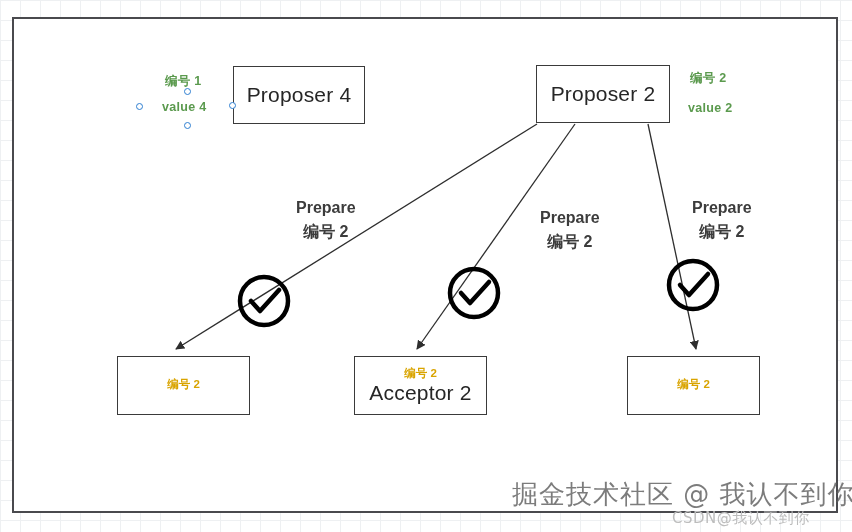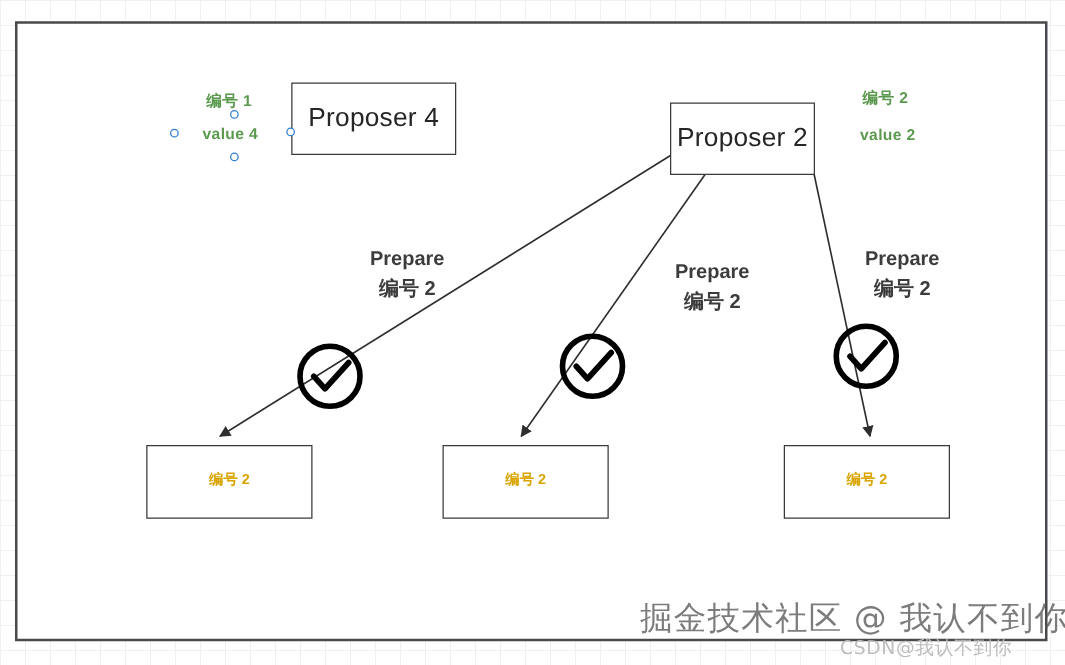--- a/index.html
+++ b/index.html
@@ -59,21 +59,21 @@
     font-weight: bold;
     line-height: 1.2;
     margin-bottom: 1px;
     white-space: nowrap;
   }
   .tag-amber { color: #d9a400; }
 
   
   #proposer-1 { left: 233px; top: 66px; width: 132px; height: 58px; }
   
-  #proposer-2 { left: 536px; top: 82px; width: 116px; height: 58px; }
+  #proposer-2 { left: 536px; top: 65px; width: 134px; height: 58px; }
   
   #acceptor-1 { left: 117px; top: 356px; width: 133px; height: 59px; }
   #acceptor-2 { left: 354px; top: 356px; width: 133px; height: 59px; }
   #acceptor-3 { left: 627px; top: 356px; width: 133px; height: 59px; }
 
   
   .green-note {
     position: absolute;
     color: #5b9a4e;
     font-size: 12.5px;
@@ -181,20 +181,21 @@
   <div class="node-box" id="proposer-2">
     <div class="node-title">Proposer 2</div>
   </div>
 
   <div class="node-box" id="acceptor-1">
     <div class="node-tag tag-amber">编号 2</div>
   </div>
 
   <div class="node-box" id="acceptor-2">
     <div class="node-tag tag-amber">编号 2</div>
+    <div class="node-title">Acceptor 2</div>
   </div>
 
   <div class="node-box" id="acceptor-3">
     <div class="node-tag tag-amber">编号 2</div>
   </div>
 
   <div class="green-note" id="note-num-1">编号 1</div>
   <div class="green-note" id="note-val-1">value 4</div>
   <div class="green-note" id="note-num-2">编号 2</div>
   <div class="green-note" id="note-val-2">value 2</div>

